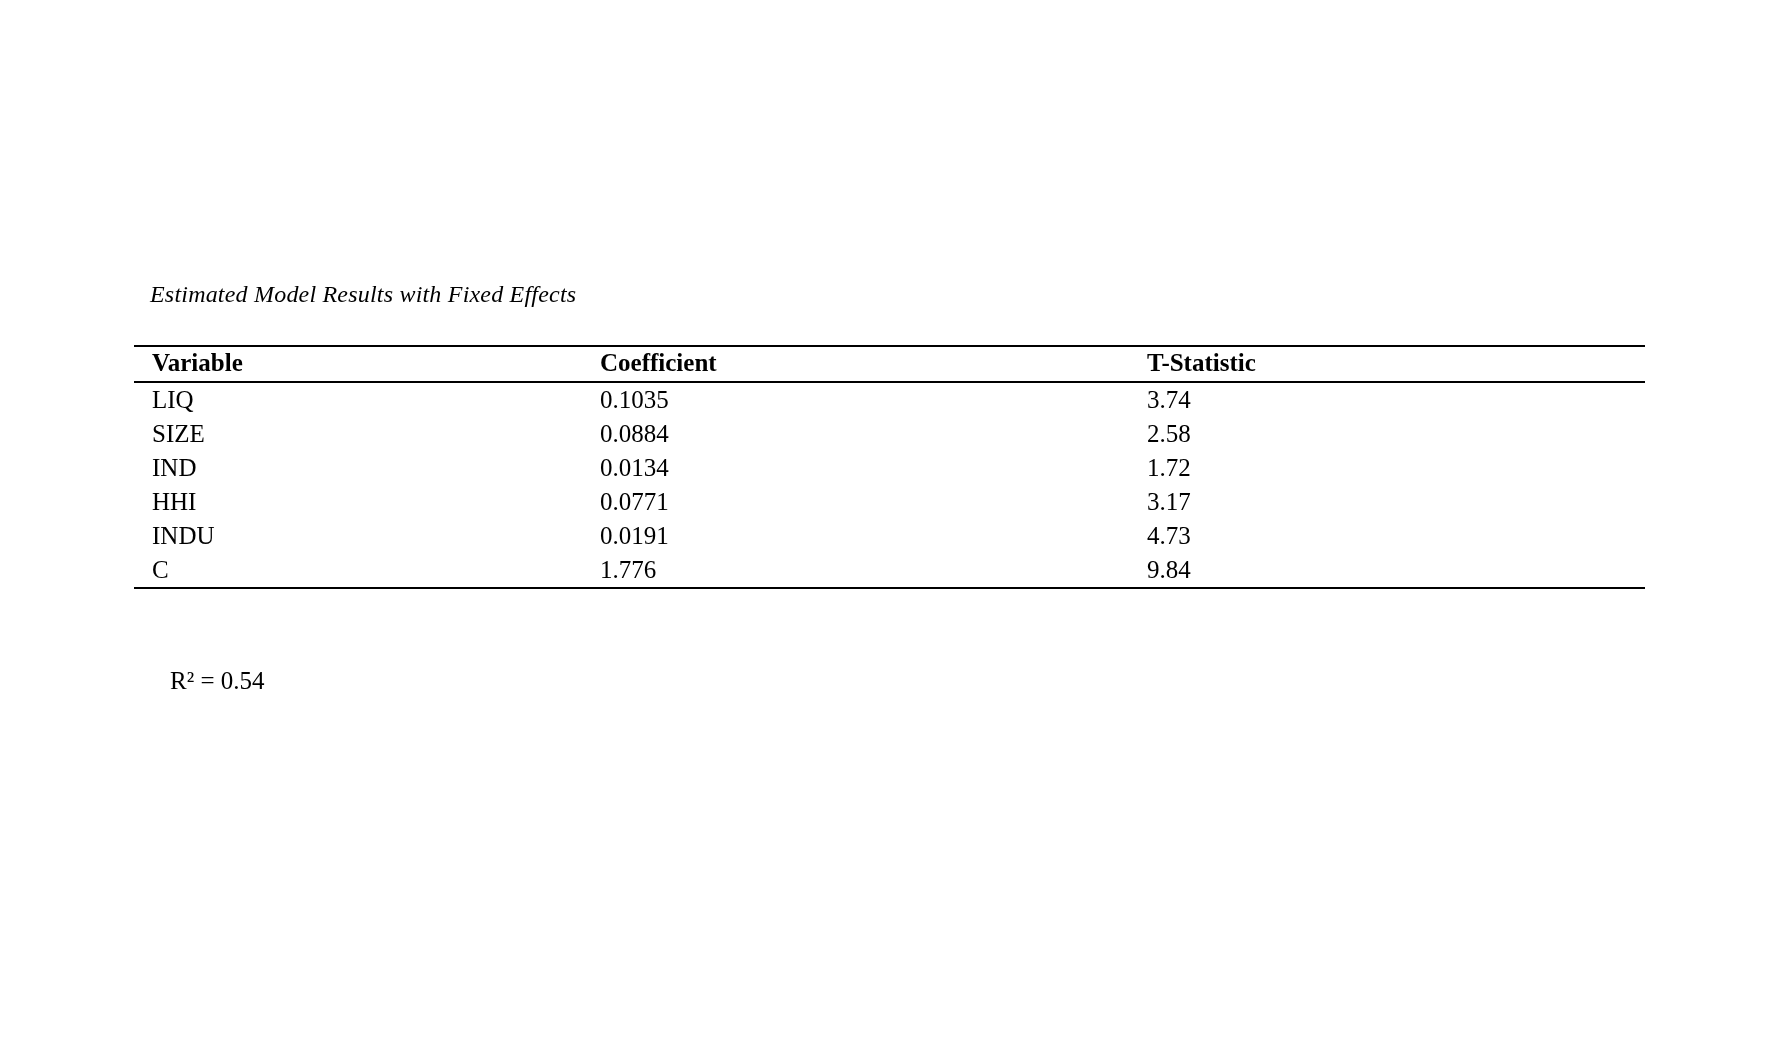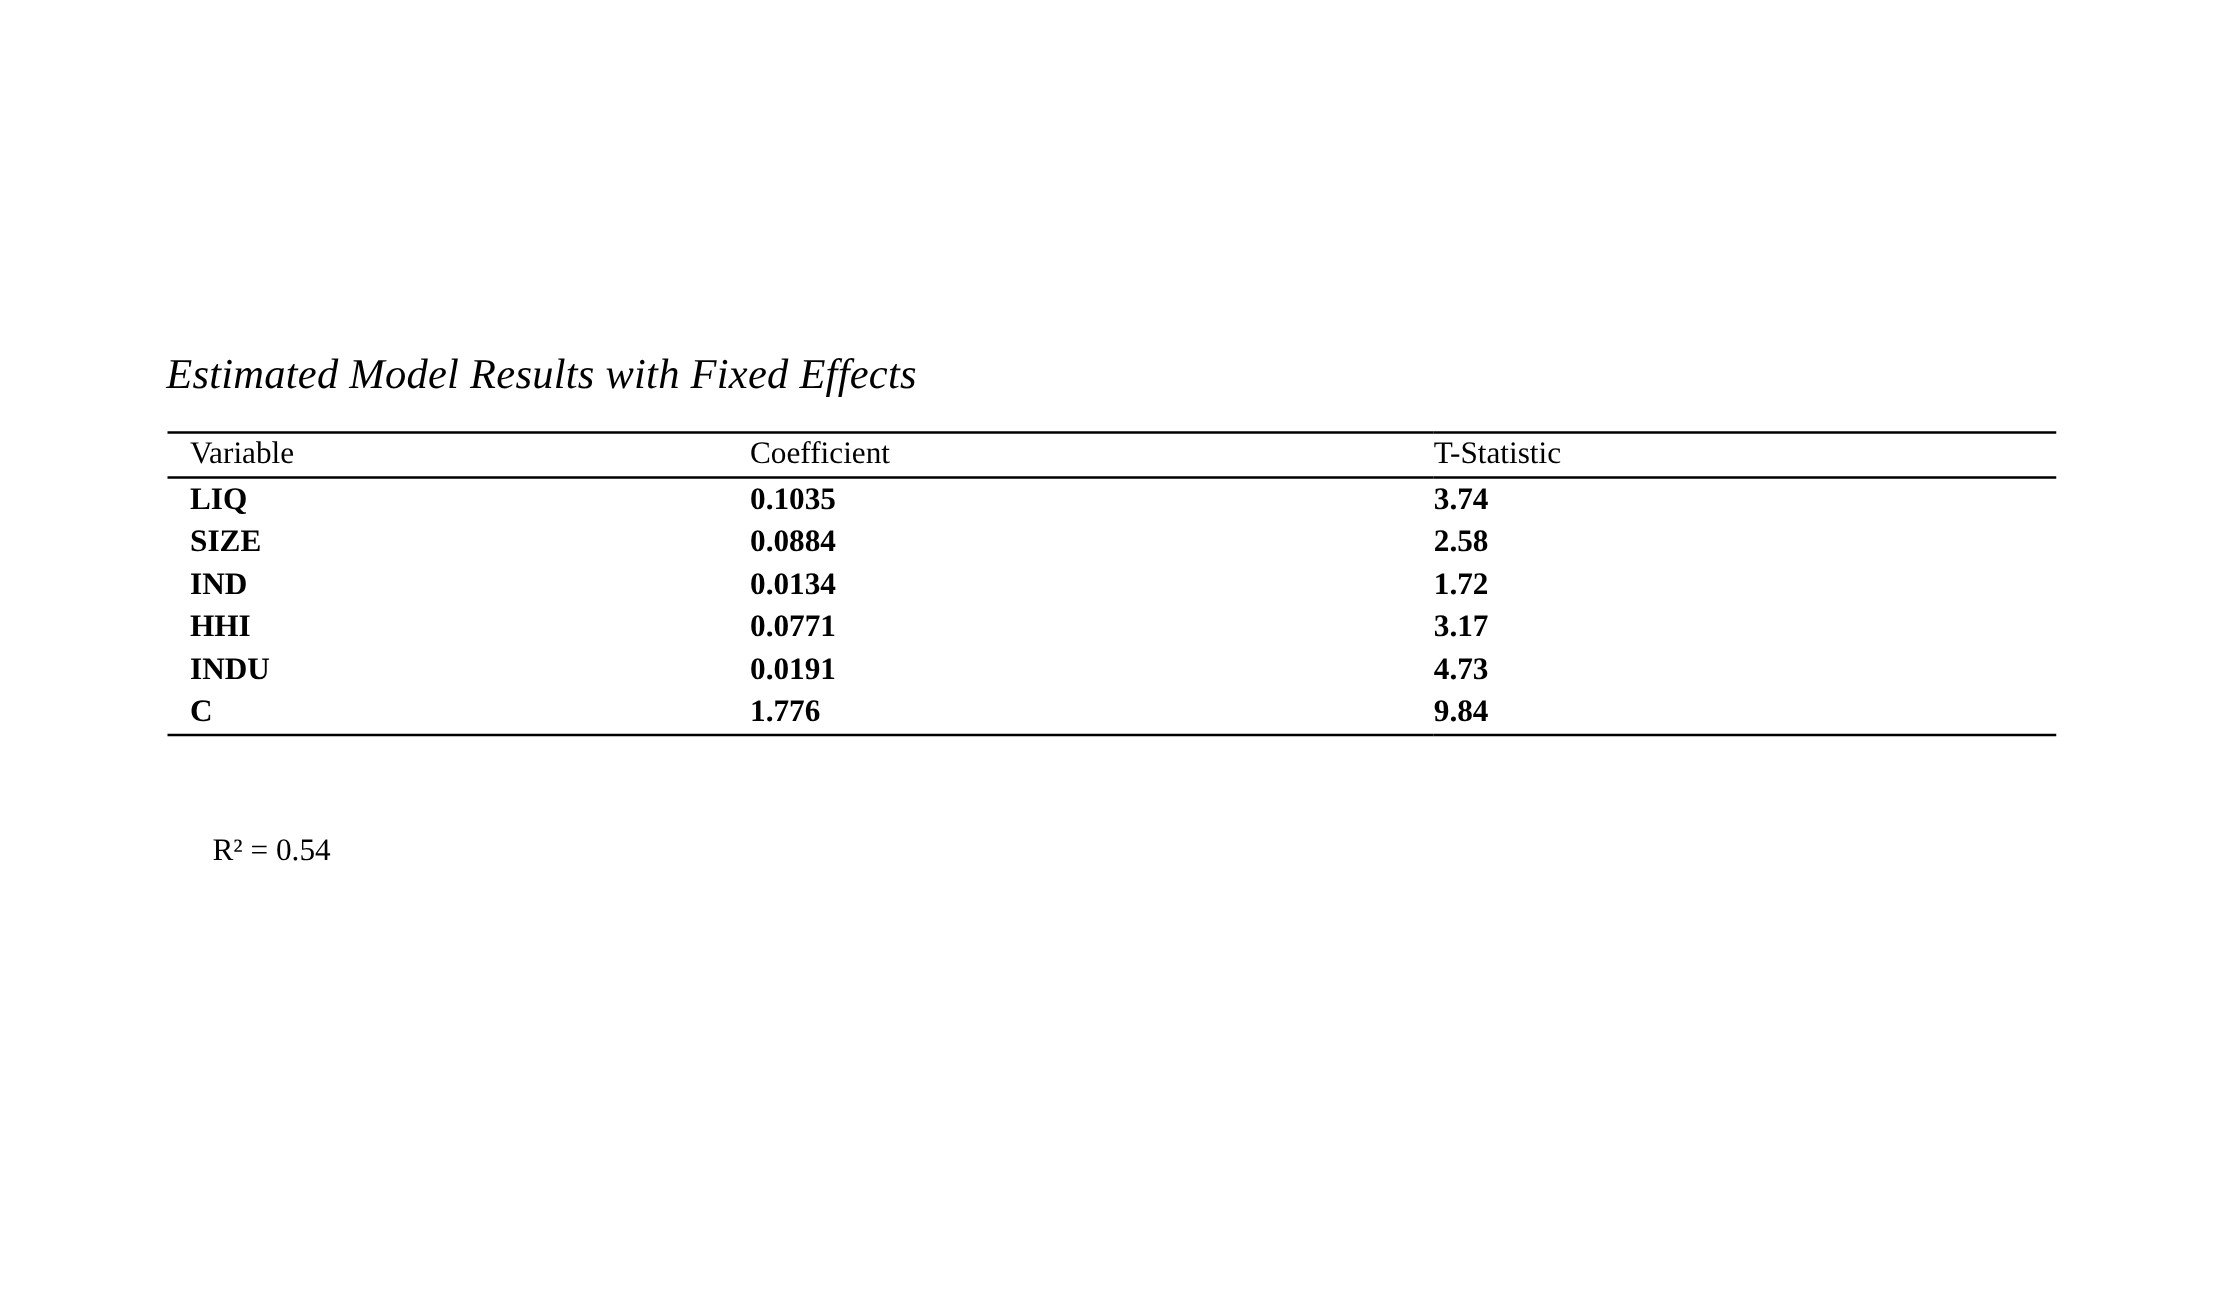--- a/index.html
+++ b/index.html
@@ -16,57 +16,56 @@
     color: #000000;
     -webkit-font-smoothing: antialiased;
   }
   .doc-page {
     position: absolute;
     inset: 0;
     background: #ffffff;
   }
   .doc-title {
     position: absolute;
-    left: 133px;
+    left: 150px;
     top: 281px;
-    font-size: 34px;
+    font-size: 24px;
     font-style: italic;
     font-weight: 400;
     letter-spacing: 0.2px;
     white-space: nowrap;
   }
   table.results-table {
     position: absolute;
     left: 134px;
     top: 345px;
     width: 1511px;
     border-collapse: collapse;
     table-layout: fixed;
     font-size: 25px;
     color: #000000;
   }
   table.results-table col.c1 { width: 466px; }
   table.results-table col.c2 { width: 547px; }
   table.results-table col.c3 { width: 498px; }
   table.results-table thead th {
-    font-weight: 400;
+    font-weight: 700;
     text-align: left;
     vertical-align: bottom;
     height: 30px;
     padding: 0 0 4px 0;
     border-top: 2px solid #000000;
     border-bottom: 2px solid #000000;
     white-space: nowrap;
   }
   table.results-table tbody td {
     height: 34px;
     padding: 0;
     vertical-align: middle;
     white-space: nowrap;
-    font-weight: bold;
   }
   table.results-table th:first-child,
   table.results-table td:first-child {
     padding-left: 18px;
   }
   table.results-table tbody tr:last-child td {
     border-bottom: 2px solid #000000;
   }
   .footnote {
     position: absolute;

